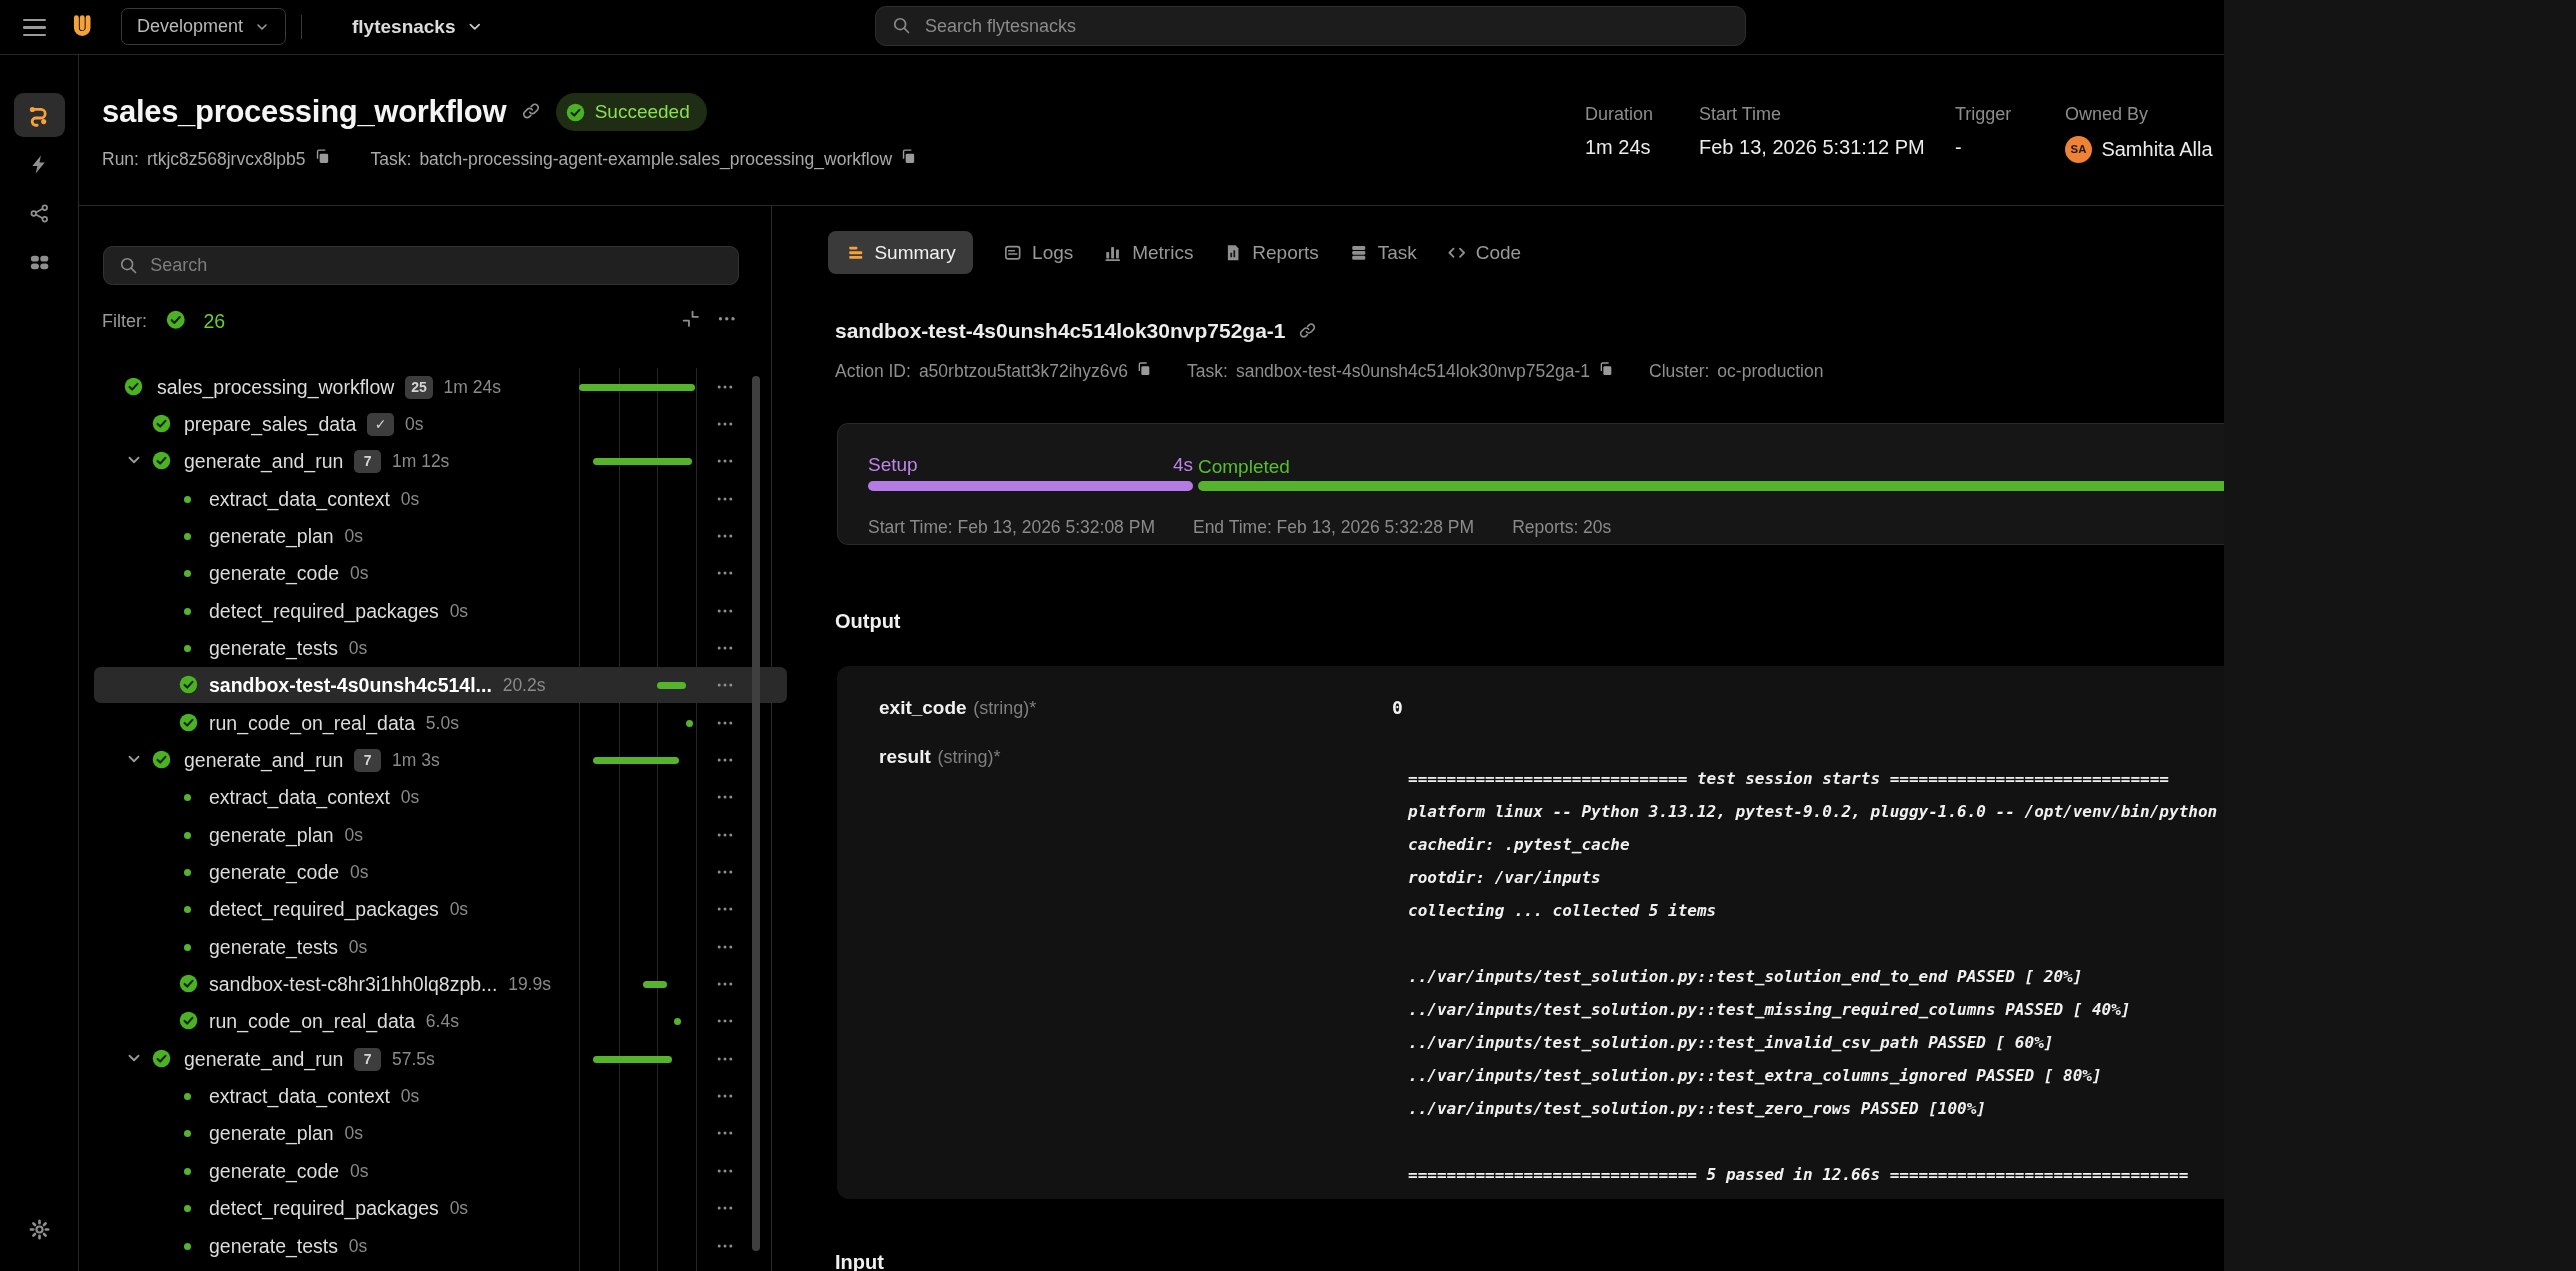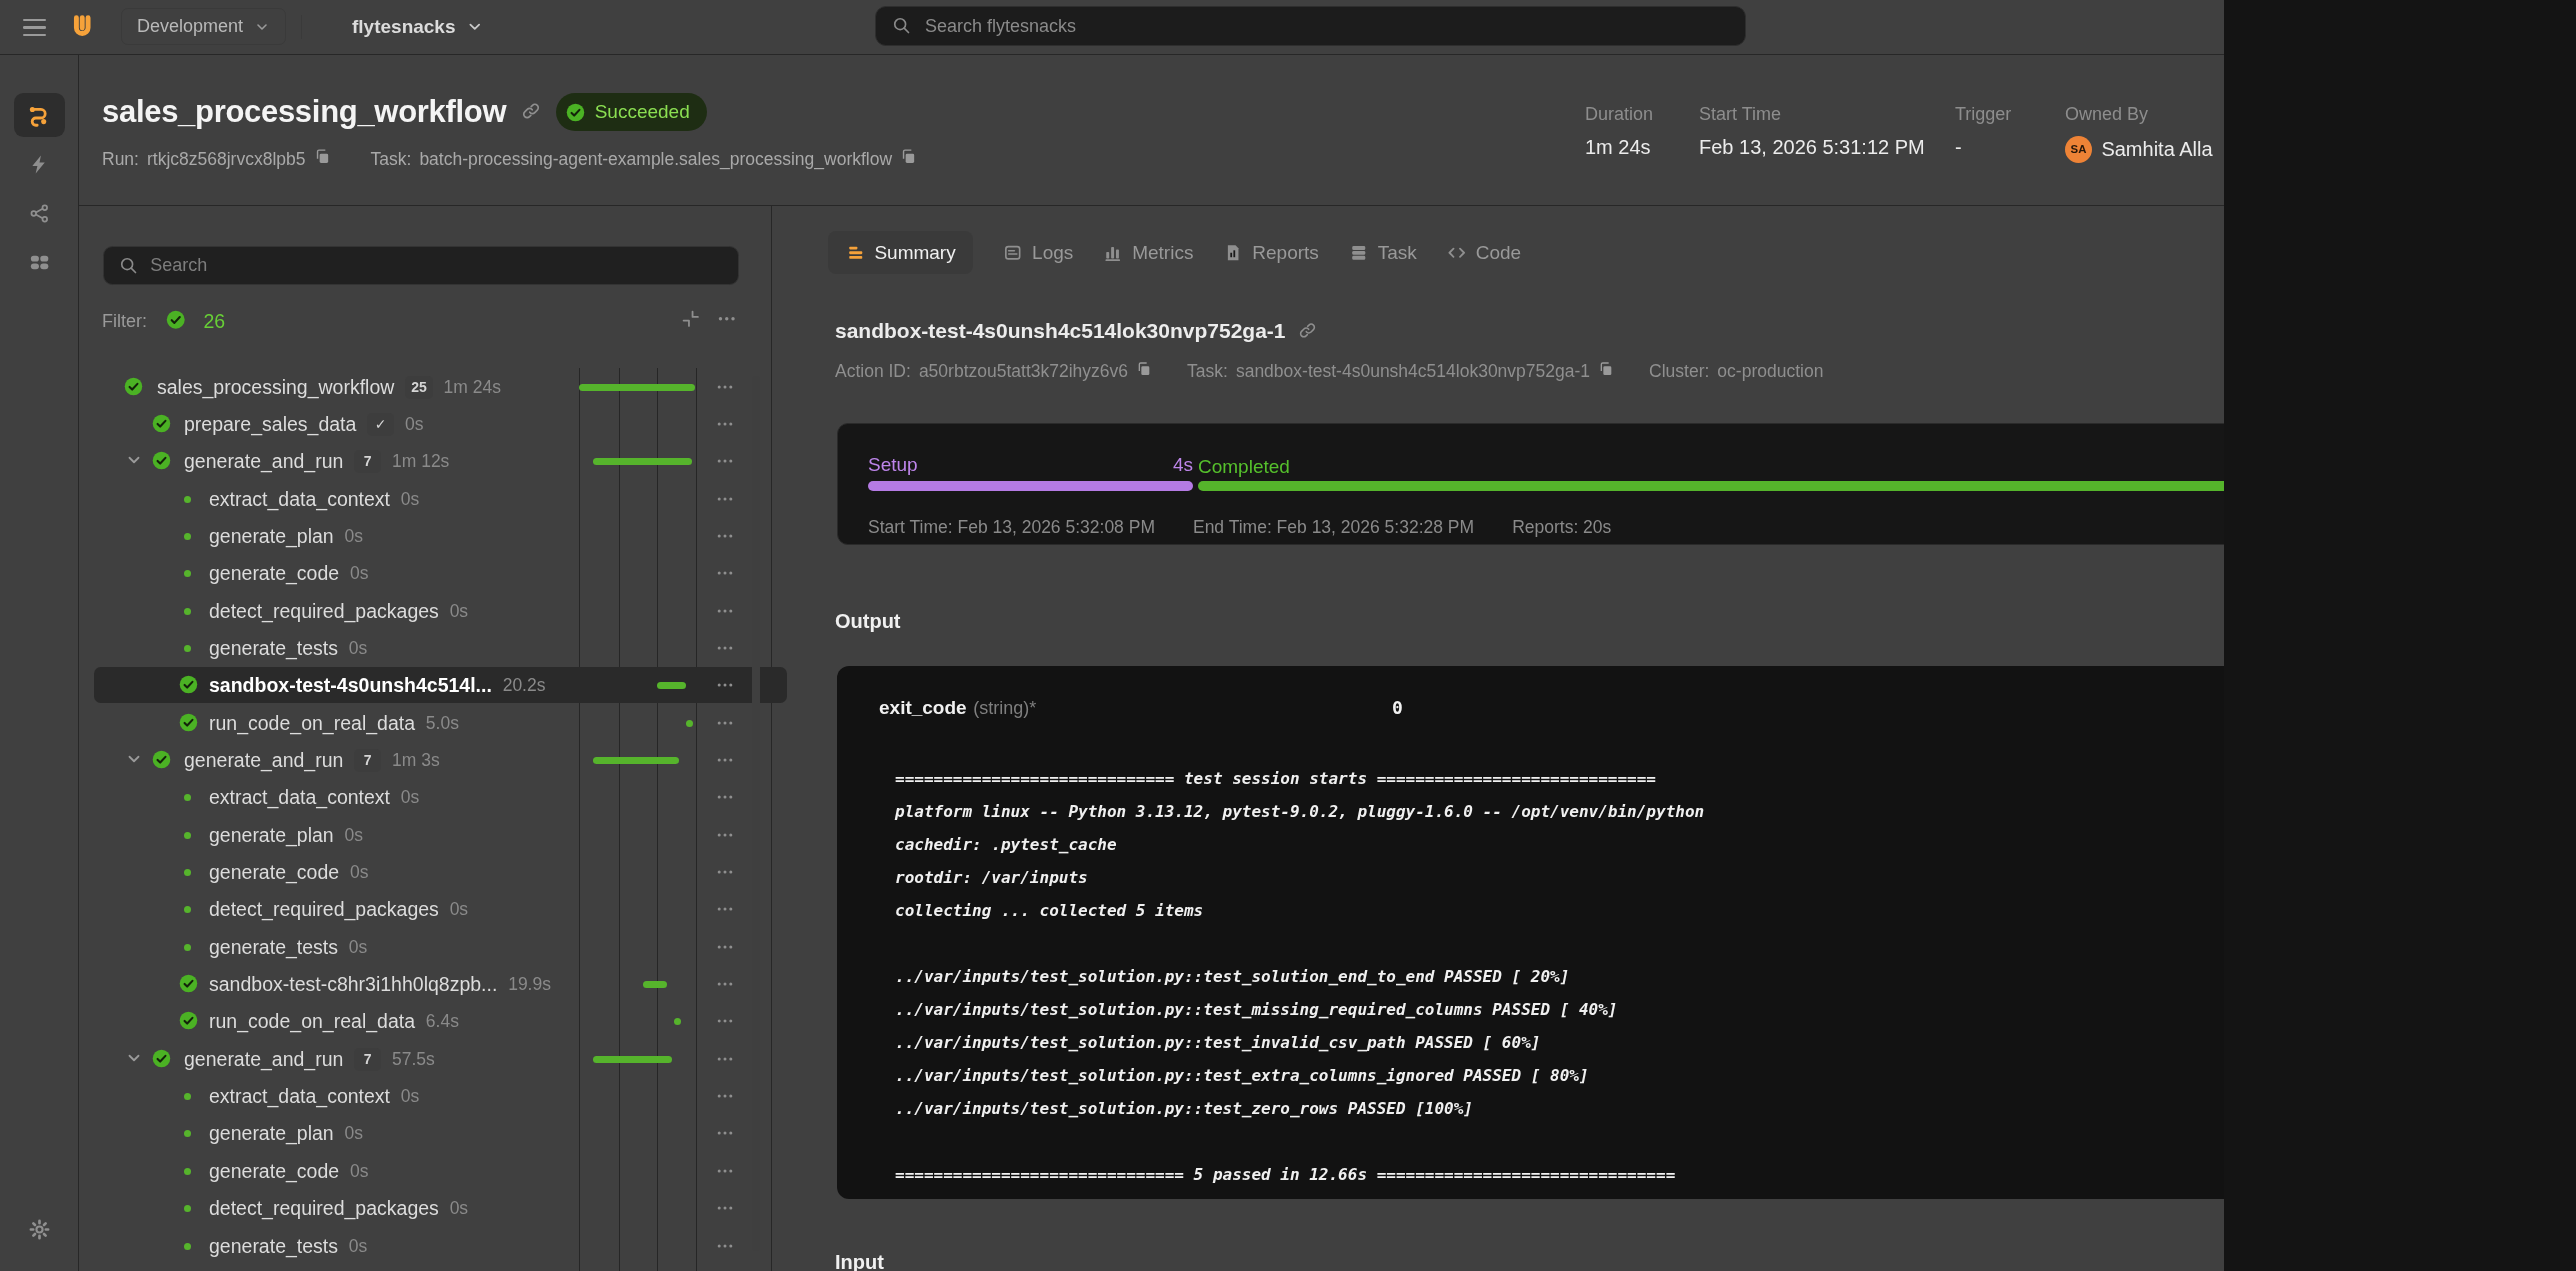--- a/index.html
+++ b/index.html
@@ -1,16 +1,16 @@
 <!DOCTYPE html>
 <html style="font-size:10.8px"><head>
 <meta charset="utf-8">
 <style>
   html,body{margin:0;padding:0;background:#141414;}
-  .app{position:relative;width:2224px;height:1272px;background:#404040;overflow:hidden;
+  .app{position:relative;width:2224px;height:1272px;background:#000000;overflow:hidden;
        font-family:"Liberation Sans","DejaVu Sans",sans-serif;color:#e6e6e6;}
   .abs{position:absolute;}
 
   
   .topbar{position:absolute;left:0;top:0;width:2576px;height:54px;border-bottom:0.7px solid #272727;}
   .hamburger{position:absolute;left:23px;top:16px;width:23px;height:23px;display:flex;flex-direction:column;justify-content:center;gap:4.7px;cursor:pointer;}
   .hamburger div{height:2.7px;border-radius:1.3px;background:#9a9a9a;}
   .logo{position:absolute;left:67px;top:12px;width:30px;height:30px;display:flex;align-items:center;justify-content:center;}
   .dev-pill{position:absolute;left:121px;top:8px;height:35px;border:1.3px solid #3a3a3a;border-radius:6.7px;
             display:flex;align-items:center;padding:0 15px;gap:10.8px;color:#b9b9b9;font-size:18px;}
@@ -858,20 +858,21 @@
           <path d="M5 15V5a2 2 0 0 1 2-2h9" fill="none" stroke="#a9a9a9" stroke-width="2"></path>
         </svg>
       </span>
 
     <div class="out-card" id="out-card">
         <div class="field-row" style="margin-top: 31px;">
           <div><span class="f-name">exit_code</span><span class="f-type">(string)*</span></div>
           <div class="f-value">0</div>
         </div>
         <div class="field-row" style="margin-top: 27px;">
+          <div><span class="f-name">result</span><span class="f-type">(string)*</span></div>
           <div class="f-value">
             <pre>============================= test session starts =============================
 platform linux -- Python 3.13.12, pytest-9.0.2, pluggy-1.6.0 -- /opt/venv/bin/python
 cachedir: .pytest_cache
 rootdir: /var/inputs
 collecting ... collected 5 items
 
 ../var/inputs/test_solution.py::test_solution_end_to_end PASSED [ 20%]
 ../var/inputs/test_solution.py::test_missing_required_columns PASSED [ 40%]
 ../var/inputs/test_solution.py::test_invalid_csv_path PASSED [ 60%]

